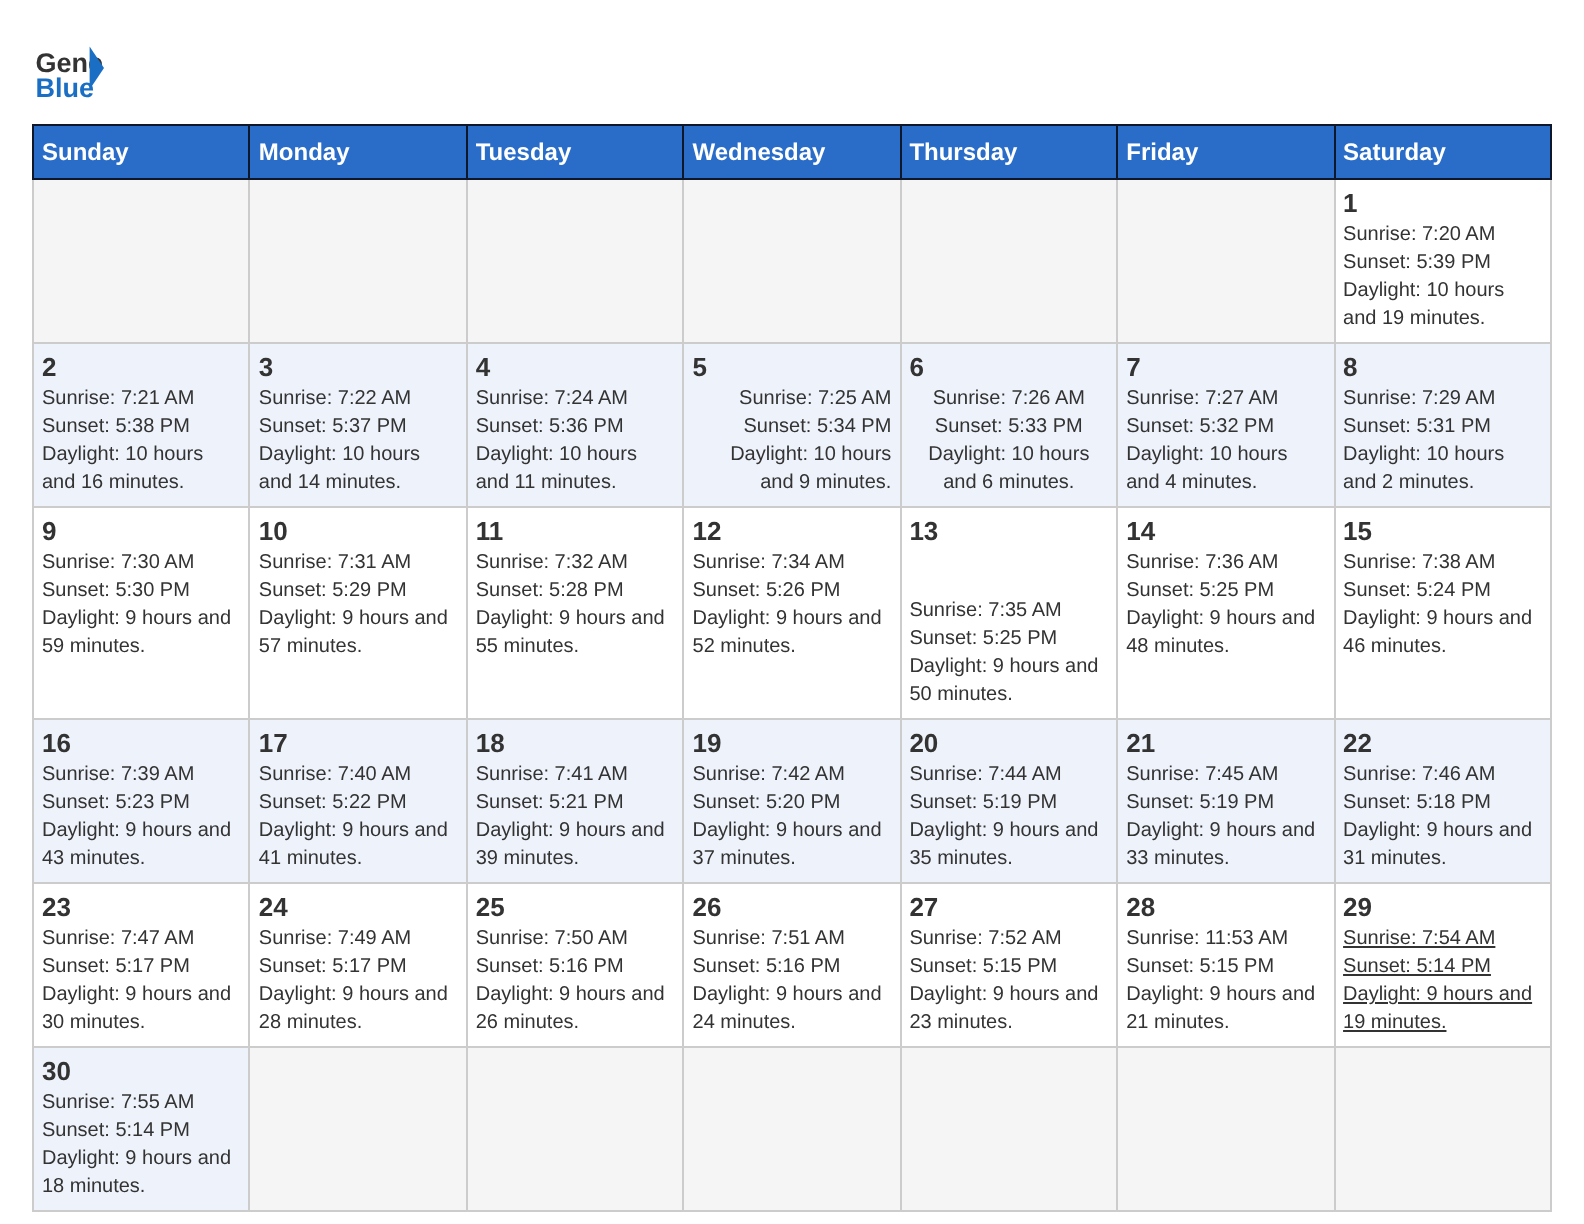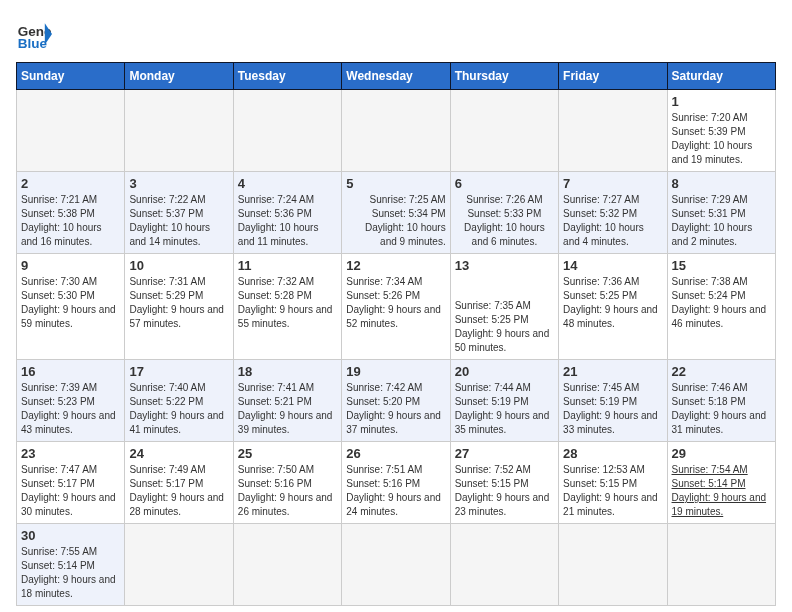--- a/index.html
+++ b/index.html
@@ -286,21 +286,21 @@
 Daylight: 9 hours and 24 minutes.</div>
         </td>
         <td style="background: rgb(255, 255, 255);">
           <div class="day-number">27</div>
           <div class="day-info" style="white-space: pre-line;">Sunrise: 7:52 AM
 Sunset: 5:15 PM
 Daylight: 9 hours and 23 minutes.</div>
         </td>
         <td style="background: rgb(255, 255, 255);">
           <div class="day-number">28</div>
-          <div class="day-info" style="white-space: pre-line;">Sunrise: 12:53 AM
+          <div class="day-info" style="white-space: pre-line;">Sunrise: 11:53 AM
 Sunset: 5:15 PM
 Daylight: 9 hours and 21 minutes.</div>
         </td>
         <td style="background: rgb(255, 255, 255);">
           <div class="day-number">29</div>
           <div class="day-info" style="white-space: pre-line; text-decoration: underline;">Sunrise: 7:54 AM
 Sunset: 5:14 PM
 Daylight: 9 hours and 19 minutes.</div>
         </td>
       </tr>

